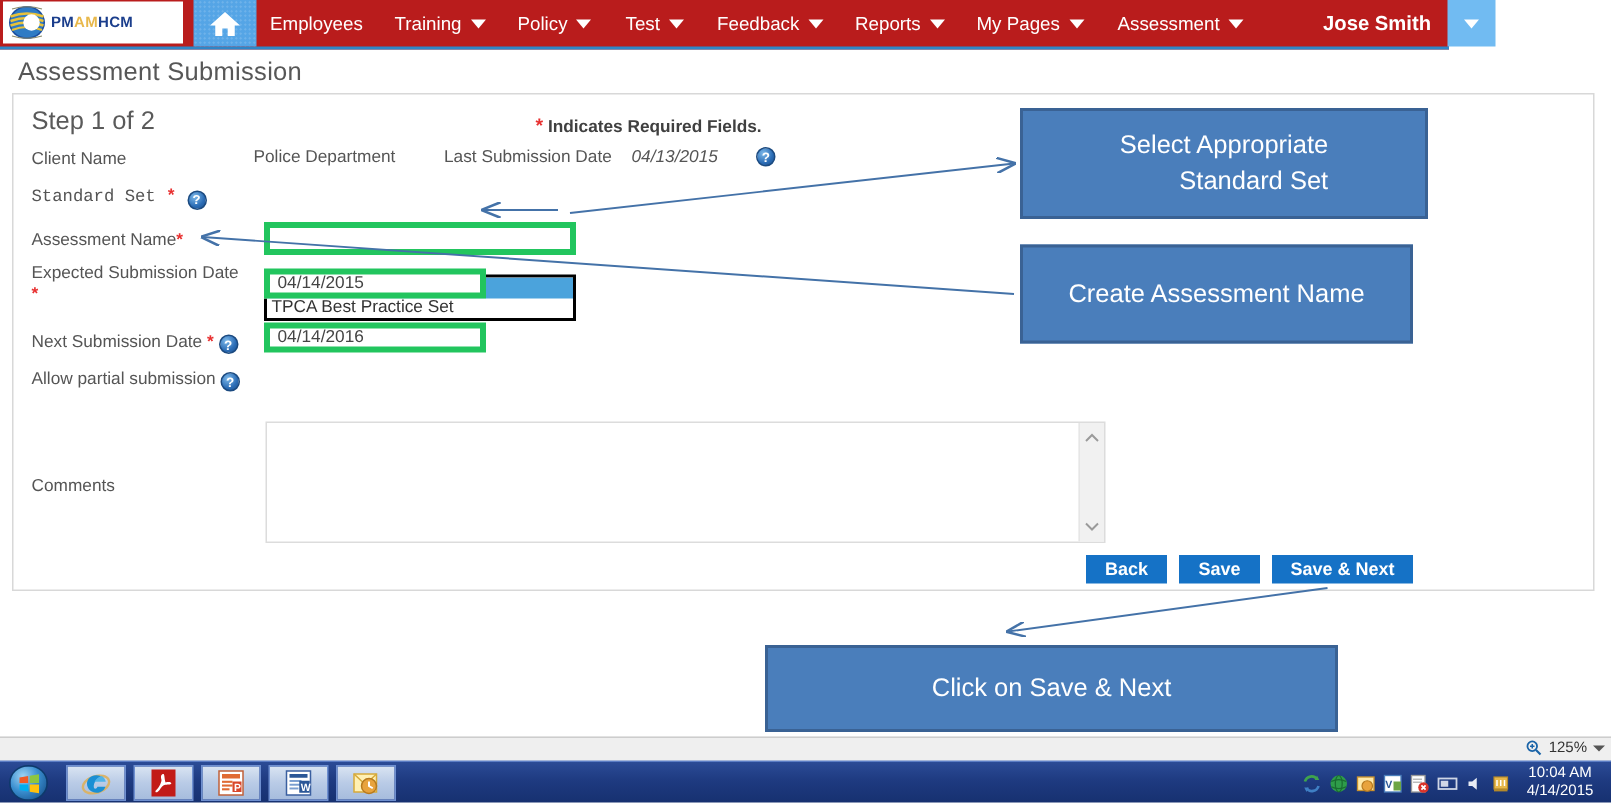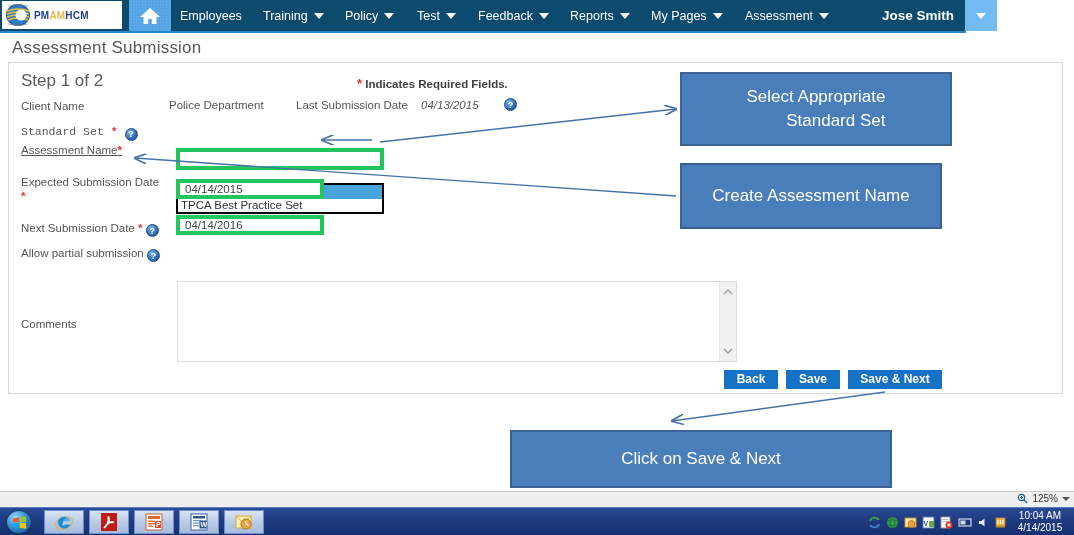--- a/index.html
+++ b/index.html
@@ -14,21 +14,21 @@
     overflow: hidden;
     font-family: "Liberation Sans", sans-serif;
     -webkit-font-smoothing: antialiased;
   }
 
   
   #topnav {
     position: absolute;
     left: 0; top: 0;
     width: 966px; height: 31px;
-    background: #0c4a6e;
+    background: #b91c1c;
     border-bottom: 2px solid #2E86C8;
   }
   #logo-box {
     position: absolute;
     left: 2px; top: 1px;
     width: 120px; height: 28px;
     background: #ffffff;
     display: flex;
     align-items: center;
     padding-left: 3px;
@@ -428,21 +428,21 @@
 
   <div class="flabel" style="left:12px; top:62px;font-family:Liberation Mono, monospace;">
     <span>Standard Set</span><span class="req"> *</span>
     <span class="help-icon">?</span>
   </div>
   <div id="std-listbox">
     <div class="lbopt sel">--Select--</div>
     <div class="lbopt">TPCA Best Practice Set</div>
   </div>
 
-  <div class="flabel" style="left:12px; top:80px;text-decoration:underline;">
+  <div class="flabel" style="left:12px; top:90px;">
     <span>Assessment Name</span><span class="req">*</span>
   </div>
   <input class="finput" style="left: 167px; top: 85px; width: 208px; height: 22px;" value="">
 
   <div class="flabel" style="left:12px; top:112px; width:145px;">
     <span>Expected Submission Date</span><span class="req"> *</span>
   </div>
   <input class="finput" style="left: 167px; top: 116px; width: 148px; height: 20px;" value="04/14/2015">
 
   <div class="flabel" style="left:12px; top:158px; width:145px;">

